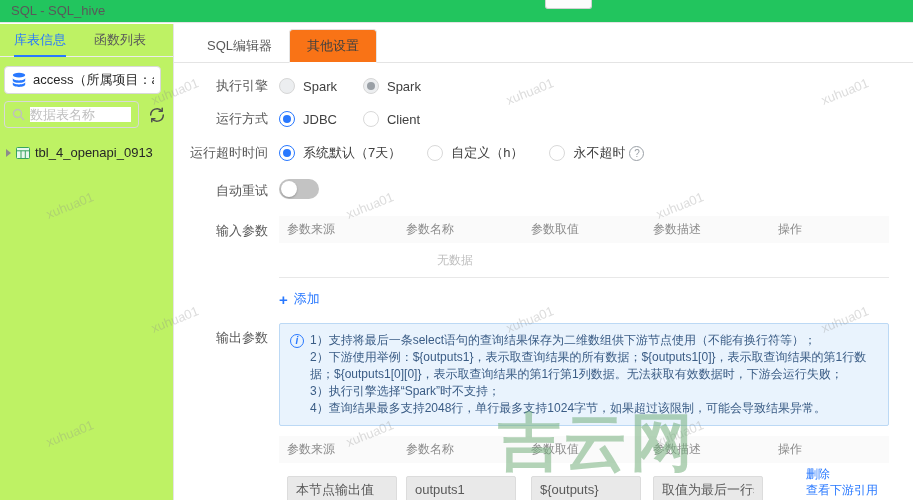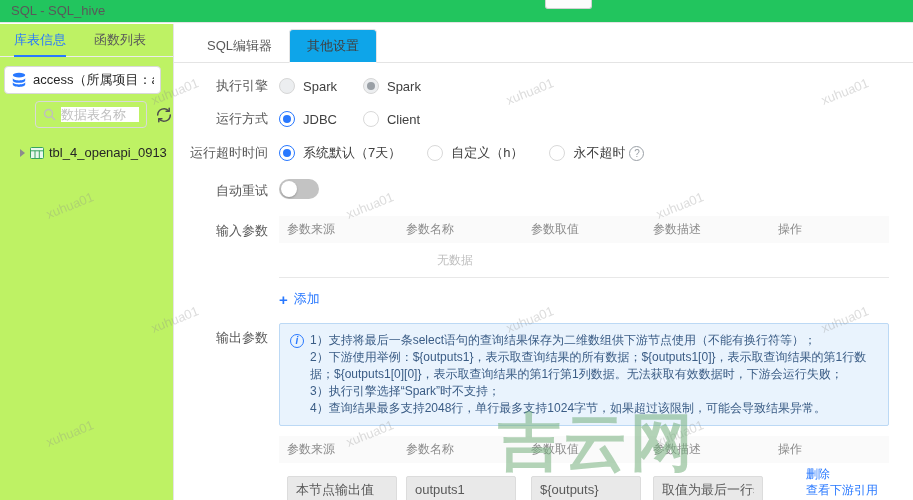--- a/index.html
+++ b/index.html
@@ -24,37 +24,37 @@
     position:relative; cursor:pointer; }
   .s-tab.active { color:#2878ff; }
   .s-tab.active::after { content:""; position:absolute; left:0; right:0;
     bottom:-1px; height:2px; background:#2878ff; }
   .db-select { margin:9px 0 7px 4px; width:157px; height:28px;
     border:1px solid #d9d9d9; border-radius:4px; display:flex;
     align-items:center; padding:0 6px; gap:6px; background:#fff; cursor:pointer; }
   .db-select .txt { font-size:13px; color:#262626; white-space:nowrap; overflow:hidden; }
   .search-row { display:flex; align-items:center; margin-left:4px; }
   .search-box { width:135px; height:27px; border:1px solid #d9d9d9;
-    border-radius:4px; display:flex; align-items:center; padding:0 7px; gap:5px;margin-left:31px; }
+    border-radius:4px; display:flex; align-items:center; padding:0 7px; gap:5px; }
   .search-box input { border:0; outline:0; width:100%; font-size:13px; color:#262626;
     font-family:inherit; }
   .search-box input::placeholder { color:#bfbfbf; }
   .refresh-btn { margin-left:8px; width:20px; height:20px; display:flex;
     align-items:center; justify-content:center; cursor:pointer; }
-  .tree-item { margin-top:17px; padding-left:20px; display:flex;
+  .tree-item { margin-top:17px; padding-left:6px; display:flex;
     align-items:center; gap:5px; font-size:13px; color:#262626; cursor:pointer; }
   .caret { width:0; height:0; border-left:5px solid #8c8c8c;
     border-top:4px solid transparent; border-bottom:4px solid transparent; }
   
   .main { position:absolute; left:174px; top:24px; right:0; bottom:0; }
   .m-tabs { height:39px; border-bottom:1px solid #e4e4e4; display:flex;
     align-items:flex-end; padding-left:16px; }
   .m-tab { font-size:13px; color:#595959; padding:7px 17px 7px 17px;
     margin-bottom:0; cursor:pointer; }
-  .m-tab.active { background:#0ea5e9; border:1px solid #e4e4e4;
+  .m-tab.active { background:#f97316; border:1px solid #e4e4e4;
     border-bottom:1px solid #fff; border-radius:4px 4px 0 0;
     margin-bottom:-1px; color:#404040; }
   .form { padding:14px 24px 0 0; }
   .form-row { display:flex; margin-bottom:16px; align-items:center; }
   .form-row.top { align-items:flex-start; }
   .form-label { width:94px; text-align:right; font-size:13px; color:#595959;
     flex:none; margin-right:11px; }
   .form-row.top .form-label { padding-top:6px; }
   .form-content { flex:1; min-width:0; }
   .radio-group { display:flex; align-items:center; gap:26px; }

